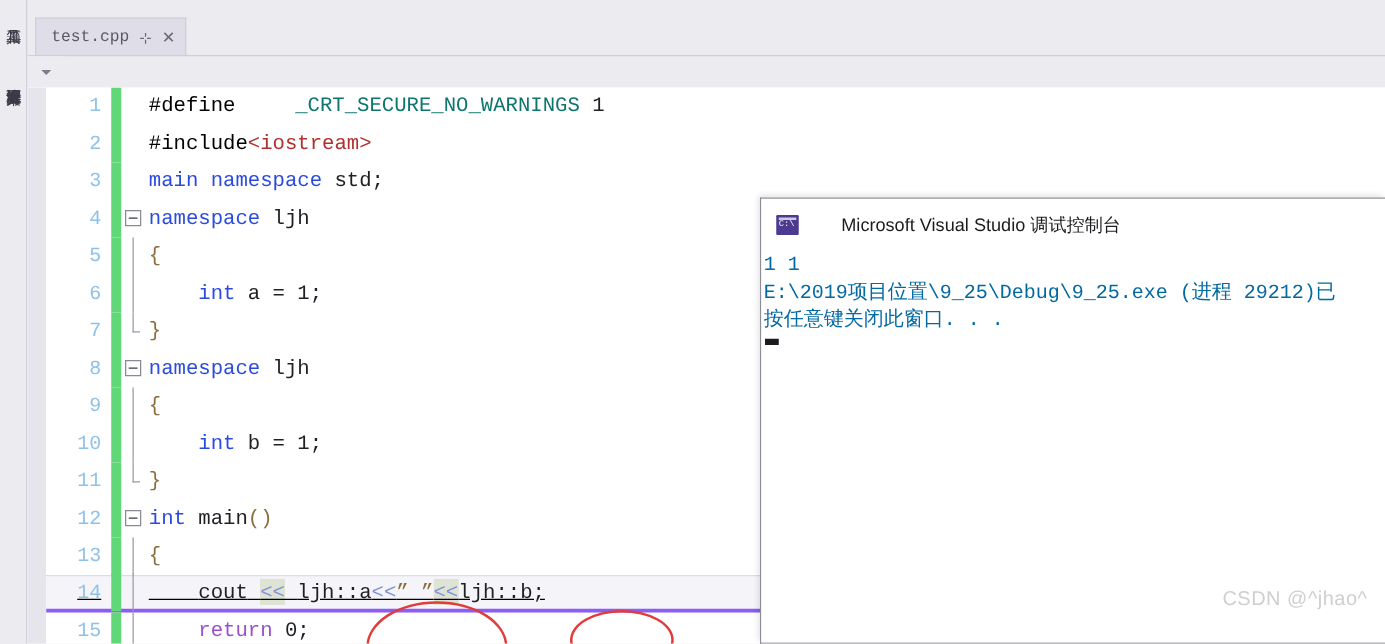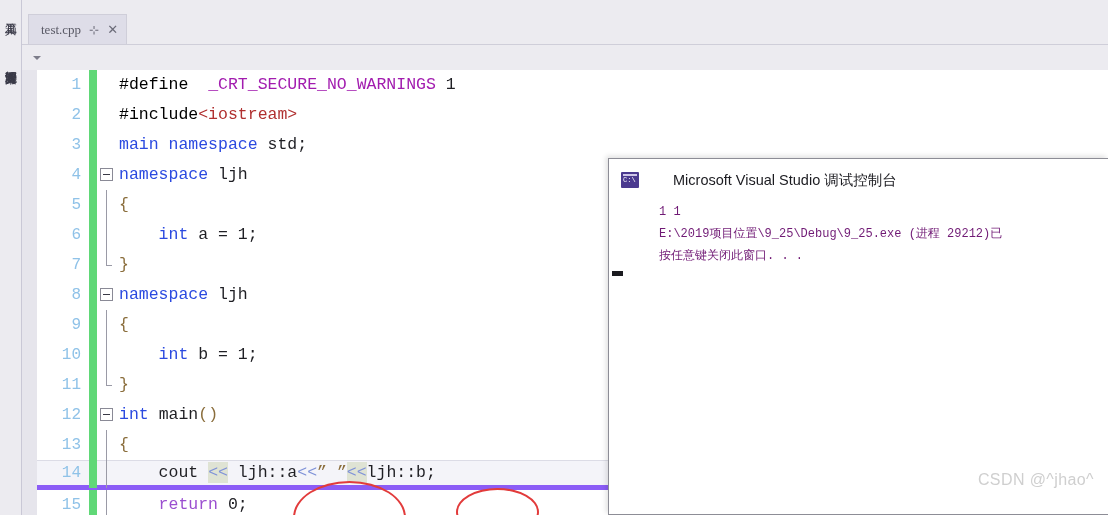--- a/index.html
+++ b/index.html
@@ -64,21 +64,21 @@
     border: 1px solid #cfced9;
     border-bottom: none;
     display: flex;
     align-items: center;
     padding: 0 8px 0 12px;
     gap: 8px;
   }
   .tab-label {
     font-size: 13px;
     color: #5a5a66;
-    font-family: Liberation Serif, serif;
+    font-family: Liberation Mono, monospace;
   }
   .tab-icon {
     font-size: 13px;
     color: #6b6b78;
     line-height: 1;
     cursor: pointer;
   }
   .pin-icon { font-size: 12px; transform: rotate(0deg); }
 
   
@@ -226,40 +226,41 @@
   .code {
     font-family: "Liberation Mono", monospace;
     font-size: 16.5px;
     white-space: pre;
     color: #1f1f24;
     line-height: 30px;
     flex: 1;
   }
   
   .c-pre   { color: #000000; }
-  .c-macro { color: #a21caf; }
+  .c-macro { color: #0f766e; margin-left: 28px; }
   .c-inc   { color: #b03030; }
   .c-kw    { color: #2b4ae0; }
   .c-type  { color: #2b4ae0; }
   .c-plain { color: #1f1f24; }
   .c-brace { color: #8a6d3b; }
   .c-op    { color: #7f92d8; }
   .c-str   { color: #8a6d3b; }
   .c-ret   { color: #9b4fd0; }
   .c-num   { color: #1f1f24; }
   .hl-ref {
     background: #dfe3d4;
     padding: 1px 0;
   }
 
   
   .line.current {
     background: #f4f4f9;
     border-top: 1px solid #dcdce6;
-    border-bottom: 5px solid #8b5cf6;
+    border-bottom: 3px solid #8b5cf6;
+    text-decoration: underline;
   }
 
   
   .ellipse {
     position: absolute;
     border: 2.5px solid #e23b3b;
     border-radius: 50%;
     pointer-events: none;
   }
   .ellipse-1 { left: 271px; top: 411px; width: 113px; height: 73px; }
@@ -314,25 +315,24 @@
     margin-left: 24px;
   }
   .console-body {
     padding: 0 0 0 2px;
     background: #ffffff;
     height: 313px;
     position: relative;
   }
   .console-line {
     font-family: "Liberation Mono", monospace;
-    font-size: 12px;
+    font-size: 16px;
     line-height: 22px;
-    color: #701a75;
+    color: #0369a1;
     white-space: pre;
-    margin-left: 48px;
   }
   .console-cursor {
     position: absolute;
     left: 3px; top: 70px;
     width: 11px; height: 5px;
     background: #1b1b20;
   }
 
   
   .watermark {

